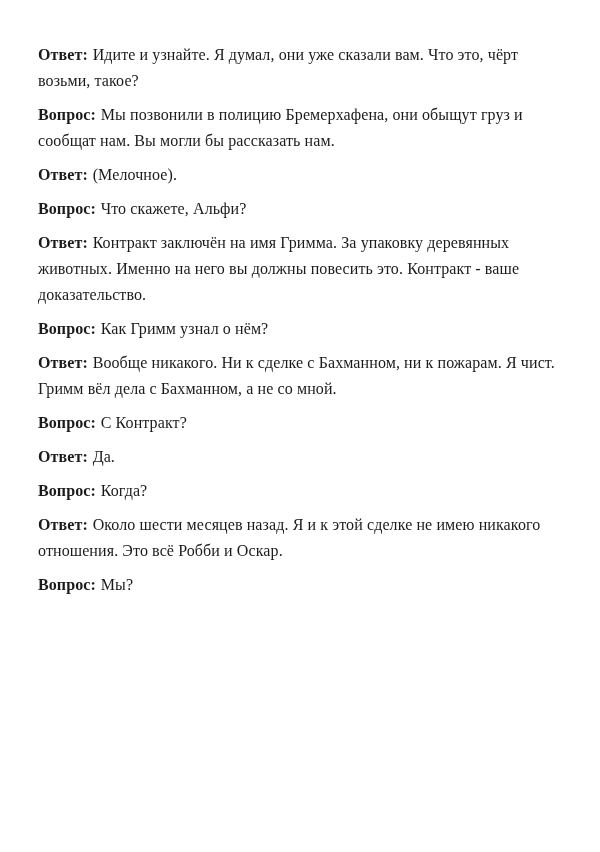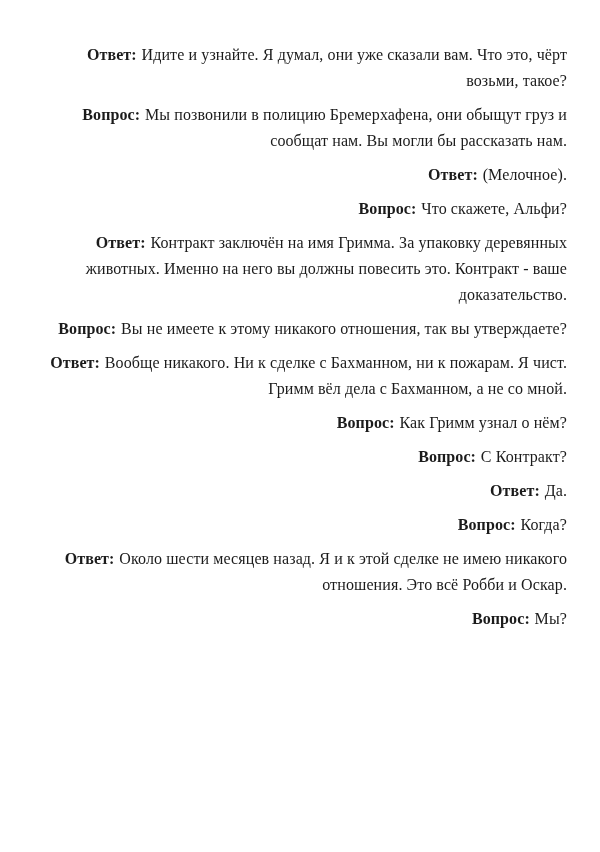--- a/index.html
+++ b/index.html
@@ -17,21 +17,21 @@
     box-sizing: border-box;
     width: 600px;
     height: 852px;
     padding: 42px 33px 0 38px;
     color: #1b1b1b;
   }
   .para {
     margin: 0 0 8px 0;
     font-size: 16px;
     line-height: 26px;
-    text-align: right;
+    text-align: left;
     letter-spacing: 0.1px;
   }
   .spk {
     font-weight: 700;
     margin-right: 0.30em;
   }
 </style>
 </head>
 <body style="background: rgb(255, 255, 255);">
 
@@ -45,27 +45,24 @@
   <p class="para">
     <b class="spk">Ответ:</b><span>(Мелочное).</span>
   </p>
   <p class="para">
     <b class="spk">Вопрос:</b><span>Что скажете, Альфи?</span>
   </p>
   <p class="para">
     <b class="spk">Ответ:</b><span>Контракт заключён на имя Гримма. За упаковку деревянных животных. Именно на него вы должны повесить это. Контракт - ваше доказательство.</span>
   </p>
   <p class="para">
-    <b class="spk">Вопрос:</b><span>Вы не имеете к этому никакого отношения, так вы утверждаете?</span>
+    <b class="spk">Вопрос:</b><span>Как Гримм узнал о нём?</span>
   </p>
   <p class="para">
     <b class="spk">Ответ:</b><span>Вообще никакого. Ни к сделке с Бахманном, ни к пожарам. Я чист. Гримм вёл дела с Бахманном, а не со мной.</span>
-  </p>
-  <p class="para">
-    <b class="spk">Вопрос:</b><span>Как Гримм узнал о нём?</span>
   </p>
   <p class="para">
     <b class="spk">Вопрос:</b><span>С Контракт?</span>
   </p>
   <p class="para">
     <b class="spk">Ответ:</b><span>Да.</span>
   </p>
   <p class="para">
     <b class="spk">Вопрос:</b><span>Когда?</span>
   </p>

